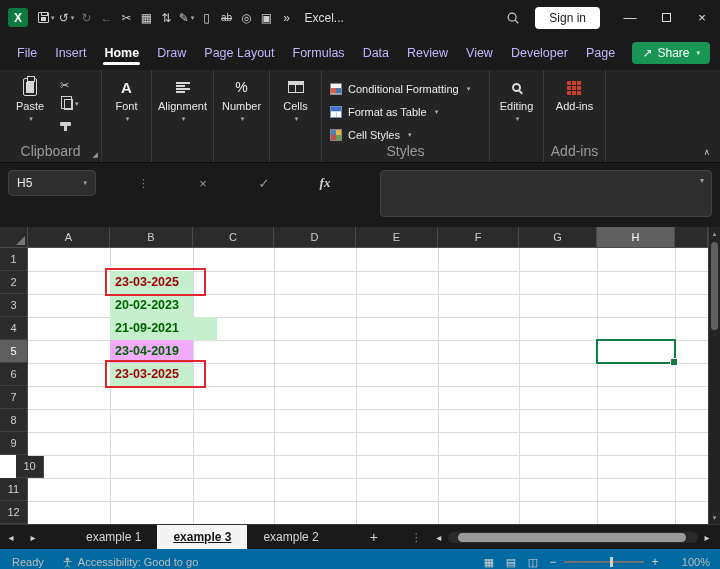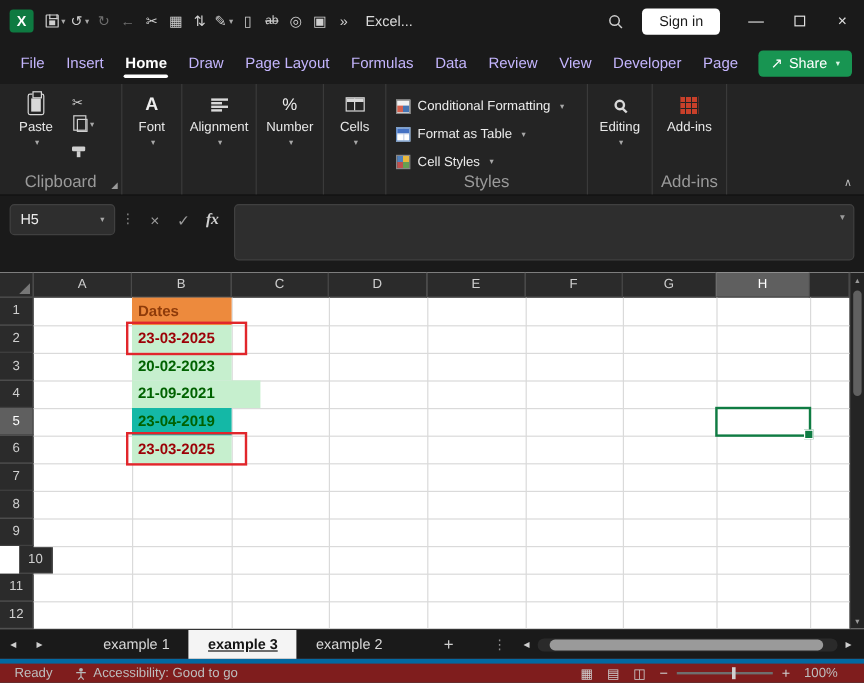--- a/index.html
+++ b/index.html
@@ -61,21 +61,21 @@
   .i-edit{width:9px;height:9px;border:2px solid #d8d8d8;border-radius:50%;position:relative;margin-top:1px;}
   .i-edit::after{content:'';position:absolute;right:-4px;bottom:-3px;width:5px;height:2px;background:#d8d8d8;transform:rotate(45deg);}
   .i-addins{width:15px;height:15px;background-color:#c9402a;background-image:repeating-linear-gradient(0deg,transparent 0 4px,#242424 4px 5px),repeating-linear-gradient(90deg,transparent 0 4px,#242424 4px 5px);}
   .srow{display:flex;align-items:center;gap:6px;height:23px;padding-left:8px;font-size:11px;color:#ececec;white-space:nowrap;}
   .i-cf{width:12px;height:12px;border:1px solid #8a8a8a;background:linear-gradient(90deg,#d6604d 0 50%,#4575b4 50% 100%) bottom/100% 55% no-repeat,#f2f2f2;flex:none;}
   .i-ftable{width:12px;height:12px;border:1px solid #6a93c8;background-color:#fff;background-image:linear-gradient(#4472c4,#4472c4),linear-gradient(#c8d4e8,#c8d4e8),linear-gradient(90deg,#c8d4e8,#c8d4e8);background-size:100% 4px,100% 1px,1px 100%;background-position:top,center,center;background-repeat:no-repeat;flex:none;}
   .i-cstyles{width:12px;height:12px;border:1px solid #888;background:conic-gradient(#e8b73c 0 25%,#64a053 0 50%,#c0504d 0 75%,#4f81bd 0);flex:none;}
   .ribbon-collapse{position:absolute;right:10px;bottom:5px;color:#bdbdbd;font-size:9px;}
 
   
-  .fbar{height:64px;background:#1a1a1a;display:flex;align-items:flex-start;padding:7px 8px 0 8px;}
+  .fbar{height:64px;background:#1a1a1a;display:flex;align-items:flex-start;padding:7px 8px 0 8px;gap:37px;}
   .namebox{width:88px;height:26px;background:#2e2e2e;border:1px solid #404040;border-radius:4px;display:flex;align-items:center;padding:0 8px;color:#ececec;font-size:12px;flex:none;}
   .namebox .caret{margin-left:auto;}
   .fsep{color:#8a8a8a;font-size:11px;line-height:26px;padding:0 5px;}
   .fbtn{width:24px;height:26px;display:grid;place-items:center;color:#9b9b9b;font-size:13px;flex:none;}
   .fbtn.fx{font-family:"Liberation Serif",serif;font-style:italic;font-weight:700;color:#cfcfcf;}
   .finput{flex:1;height:47px;margin-left:6px;background:#2e2e2e;border:1px solid #404040;border-radius:4px;position:relative;}
   .fexpand{position:absolute;top:5px;right:7px;color:#9b9b9b;font-size:8px;}
 
   
   .sheet{position:relative;height:297px;background:#fff;overflow:hidden;}
@@ -103,29 +103,29 @@
   .stab{display:flex;align-items:center;padding:0 16px;font-size:12px;color:#d8d8d8;height:100%;white-space:nowrap;}
   .stab.active{background:#f4f4f4;color:#141414;font-weight:700;text-decoration:underline;}
   .addtab{margin-left:28px;width:22px;text-align:center;color:#d0d0d0;font-size:14px;}
   .tabdots{margin-left:26px;color:#8f8f8f;font-size:11px;}
   .hscroll{flex:1;display:flex;align-items:center;margin:0 6px 0 10px;}
   .hs-arrow{color:#cfcfcf;font-size:10px;width:14px;text-align:center;}
   .hstrack{flex:1;height:11px;background:#2a2a2a;border-radius:6px;position:relative;margin:0 2px;}
   .hsthumb{position:absolute;top:1px;bottom:1px;left:10px;right:12px;background:#9a9a9a;border-radius:5px;}
 
   
-  .statusbar{height:20px;background:#7f1d1d;border-top:4px solid #0369a1;display:flex;align-items:center;font-size:11px;color:#bdbdbd;}
+  .statusbar{height:20px;background:#0369a1;border-top:6px solid #0369a1;display:flex;align-items:center;font-size:11px;color:#bdbdbd;}
   .sb-ready{margin-left:12px;}
   .sb-acc{display:flex;align-items:center;gap:5px;margin-left:18px;}
   .sb-right{margin-left:auto;display:flex;align-items:center;}
   .viewbtn{width:22px;text-align:center;font-size:11px;color:#cfcfcf;}
   .zbtn{width:18px;text-align:center;font-size:12px;color:#cfcfcf;}
   .ztrack{width:80px;height:2px;background:#6f6f6f;position:relative;margin:0 2px;}
   .zthumb{position:absolute;left:58%;top:-4px;width:3px;height:10px;background:#d0d0d0;}
-  .sb-zoom{width:40px;text-align:left;margin:0 10px 0 6px;}
+  .sb-zoom{width:40px;text-align:right;margin:0 10px 0 6px;}
 </style>
 </head>
 <body>
 
 <div class="titlebar">
   <div class="excel-logo">X</div>
   <div class="qat" id="qat">
       <span class="qi">
         <span class="i-save"></span>
         <span class="caret">▾</span>
@@ -377,25 +377,24 @@
     <div class="hline" style="top: 67px; left: 28px; width: 680px;"></div>
     <div class="hline" style="top: 90px; left: 28px; width: 680px;"></div>
     <div class="hline" style="top: 113px; left: 28px; width: 680px;"></div>
     <div class="hline" style="top: 136px; left: 28px; width: 680px;"></div>
     <div class="hline" style="top: 159px; left: 28px; width: 680px;"></div>
     <div class="hline" style="top: 182px; left: 28px; width: 680px;"></div>
     <div class="hline" style="top: 205px; left: 28px; width: 680px;"></div>
     <div class="hline" style="top: 228px; left: 28px; width: 680px;"></div>
     <div class="hline" style="top: 251px; left: 28px; width: 680px;"></div>
     <div class="hline" style="top: 274px; left: 28px; width: 680px;"></div>
-    <div class="cell" style="left: 110px; top: 21px; width: 83px; height: 23px; background: rgb(237, 138, 61); color: rgb(142, 59, 10);">Dates</div>
     <div class="cell" style="left: 110px; top: 44px; width: 83px; height: 23px; background: rgb(198, 239, 206); color: rgb(156, 0, 6);">23-03-2025</div>
     <div class="cell" style="left: 110px; top: 67px; width: 83px; height: 23px; background: rgb(198, 239, 206); color: rgb(0, 97, 0);">20-02-2023</div>
     <div class="cell" style="left: 110px; top: 90px; width: 107px; height: 23px; background: rgb(198, 239, 206); color: rgb(0, 97, 0);">21-09-2021</div>
-    <div class="cell" style="left: 110px; top: 113px; width: 83px; height: 23px; background: #14b8a6; color: rgb(0, 97, 0);">23-04-2019</div>
+    <div class="cell" style="left: 110px; top: 113px; width: 83px; height: 23px; background: #f0abfc; color: rgb(0, 97, 0);">23-04-2019</div>
     <div class="cell" style="left: 110px; top: 136px; width: 83px; height: 23px; background: rgb(198, 239, 206); color: rgb(156, 0, 6);">23-03-2025</div>
     <div class="annotation" style="left: 105px; top: 41px; width: 101px; height: 28px; border-color: rgb(225, 38, 43);"></div>
     <div class="annotation" style="left: 105px; top: 133px; width: 101px; height: 28px; border-color: rgb(225, 38, 43);"></div>
     <div class="selbox" style="left: 596px; top: 112px; width: 80px; height: 25px; border-color: rgb(15, 124, 67);"></div>
   </div>
 
 <div class="tabbar">
   <span class="tnav">◂</span>
   <span class="tnav">▸</span>
   <div class="tabs-strip" id="tabs-strip">

